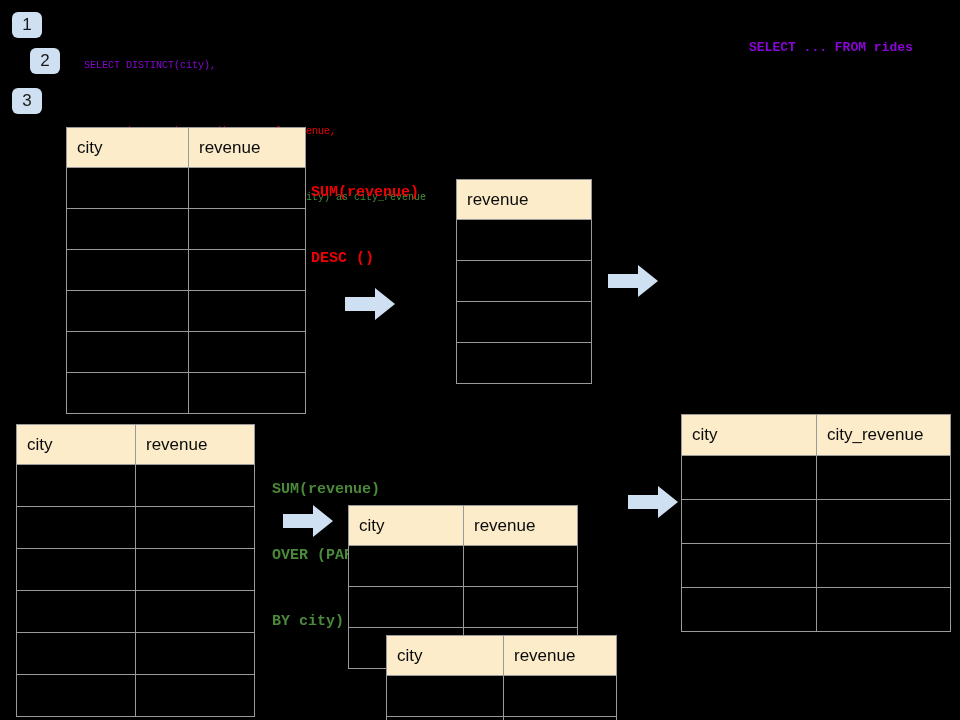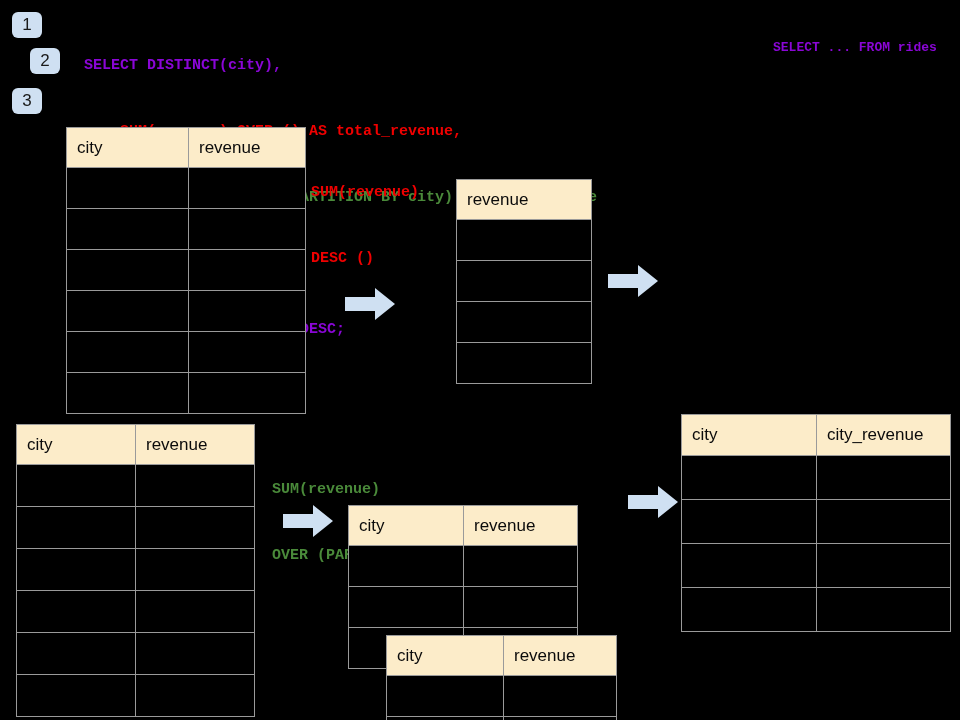--- a/index.html
+++ b/index.html
@@ -28,25 +28,25 @@
     line-height: 26px;
     text-align: center;
     width: 30px;
     height: 26px;
   }
 
   
   .code {
     position: absolute;
     font-family: "Liberation Mono", monospace;
-    font-size: 15px;
+    font-size: 10px;
     line-height: 22px;
     white-space: pre;
     letter-spacing: 0px;
-    font-weight: bold;
+    font-weight: normal;
   }
   .code-line { white-space: pre; }
   .c-purple { color: #8a06d6; }
   .c-red    { color: #f00000; }
   .c-green  { color: #4a8a3a; }
 
   .side-note {
     position: absolute;
     font-family: "Liberation Mono", monospace;
     font-size: 13px;
@@ -109,30 +109,31 @@
   <div class="badge" style="left:12px; top:88px;">3</div>
 
   <div class="code" style="left:84px; top:11px;">
     <div class="code-line c-purple">SELECT DISTINCT(city),</div>
     <div class="code-line c-red">    SUM(revenue) OVER () AS total_revenue,</div>
     <div class="code-line c-green">    SUM(revenue) OVER (PARTITION BY city) as city_revenue</div>
     <div class="code-line c-purple">  FROM rides</div>
     <div class="code-line c-purple">  ORDER by city_revenue DESC;</div>
   </div>
 
-  <div class="side-note" style="left:749px; top:38px;margin-left:24px;">SELECT ... FROM rides</div>
+  <div class="side-note" style="left:749px; top:38px;">SELECT ... FROM rides</div>
 
   <div class="annot red" style="left:311px; top:138px;">
     <div>SUM(revenue)</div>
     <div>DESC ()</div>
   </div>
 
   <div class="annot green" style="left:272px; top:435px;">
     <div>SUM(revenue)</div>
     <div>OVER (PARTITION</div>
+    <div>BY city)</div>
   </div>
 
   <table class="tbl" style="left:66px; top:127px; width:239px;">
     <colgroup>
         <col style="width:122px">
         <col style="width:117px">
       </colgroup>
     <thead>
       <tr>
         <th style="height:39px;">city</th>

